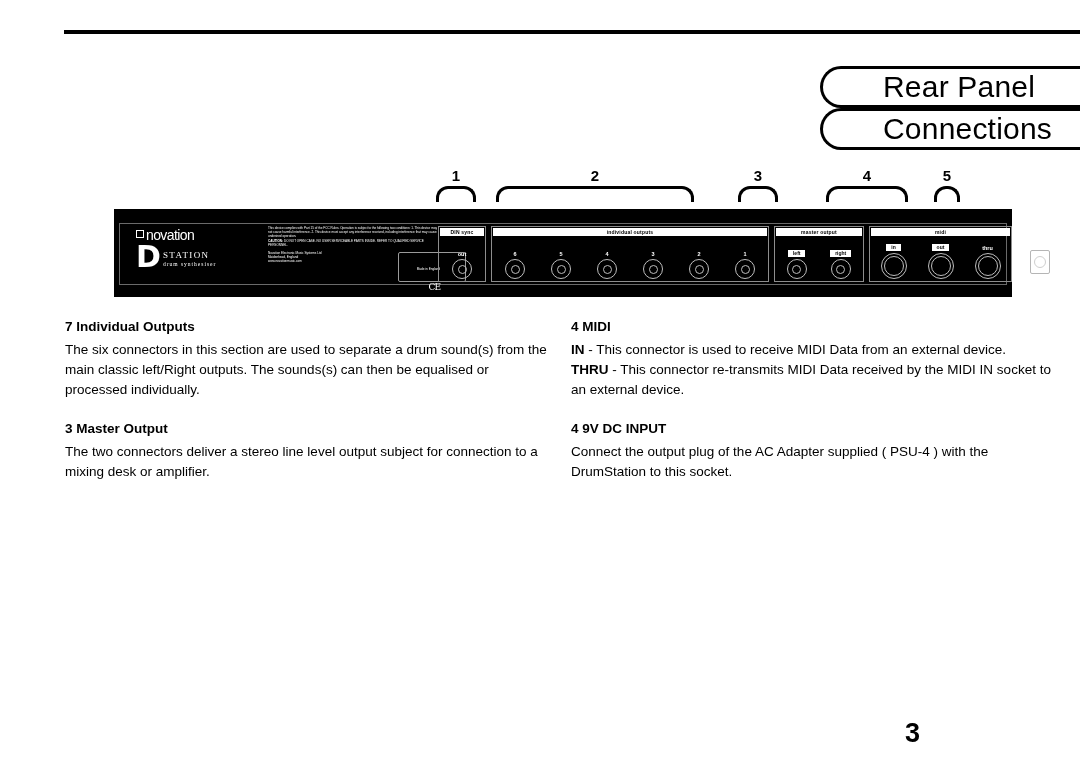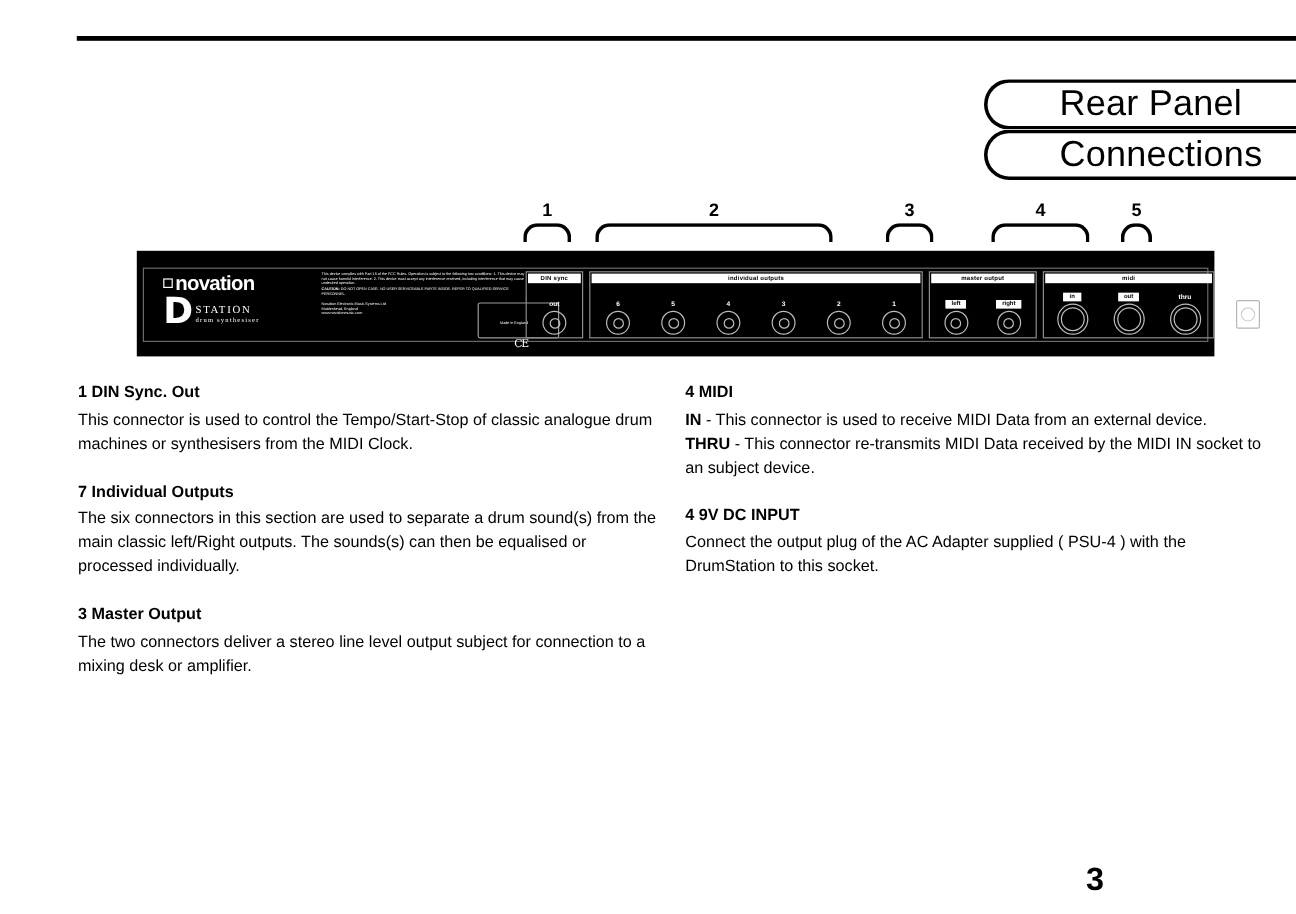--- a/index.html
+++ b/index.html
@@ -107,22 +107,22 @@
 
   
   .brand {
     position: absolute;
     left: 16px;
     top: 4px;
     width: 128px;
     color: #fff;
   }
   .brand .novation {
-    font-size: 17px;
-    font-weight: bold;
+    font-size: 14px;
+    font-weight: normal;
     letter-spacing: -0.6px;
     line-height: 1;
     white-space: nowrap;
   }
   .brand .novation .mark {
     display: inline-block;
     width: 8px;
     height: 8px;
     border: 1.5px solid #fff;
     margin-right: 2px;
@@ -516,38 +516,34 @@
       <div class="ptext">POWER IN</div>
       <div class="ptext" style="margin-top:0;">9V DC  800mA</div>
       <div class="dcjack"></div>
     </div>
 
   </div>
 </div>
 
 <div class="col" id="col-left">
   <div class="sec">
-    <h3>1 DIN Sync. Out</h3>
-    <p>This connector is used to control the Tempo/Start-Stop of classic analogue drum machines or synthesisers from the MIDI Clock.</p>
-  </div>
-  <div class="sec">
     <h3>7 Individual Outputs</h3>
     <p>The six connectors in this section are used to separate a drum sound(s) from the main classic left/Right outputs. The sounds(s) can then be equalised or processed individually.</p>
   </div>
   <div class="sec">
     <h3>3 Master Output</h3>
     <p>The two connectors deliver a stereo line level output subject for connection to a mixing desk or amplifier.</p>
   </div>
 </div>
 
 <div class="col" id="col-right">
   <div class="sec">
     <h3>4 MIDI</h3>
     <p><span class="lead">IN</span><span> - This connector is used to receive MIDI Data from an external device.</span></p>
-    <p><span class="lead">THRU</span><span> -  This connector re-transmits MIDI Data received by the MIDI IN socket to an subject device.</span></p>
+    <p><span class="lead">THRU</span><span> -  This connector re-transmits MIDI Data received by the MIDI IN socket to an external device.</span></p>
   </div>
   <div class="sec">
     <h3>4 9V DC INPUT</h3>
     <p>Connect the output plug of the AC Adapter supplied ( PSU-4 ) with the DrumStation  to this socket.</p>
   </div>
 </div>
 
 <div class="page-number">3</div>
 
 </body></html>

